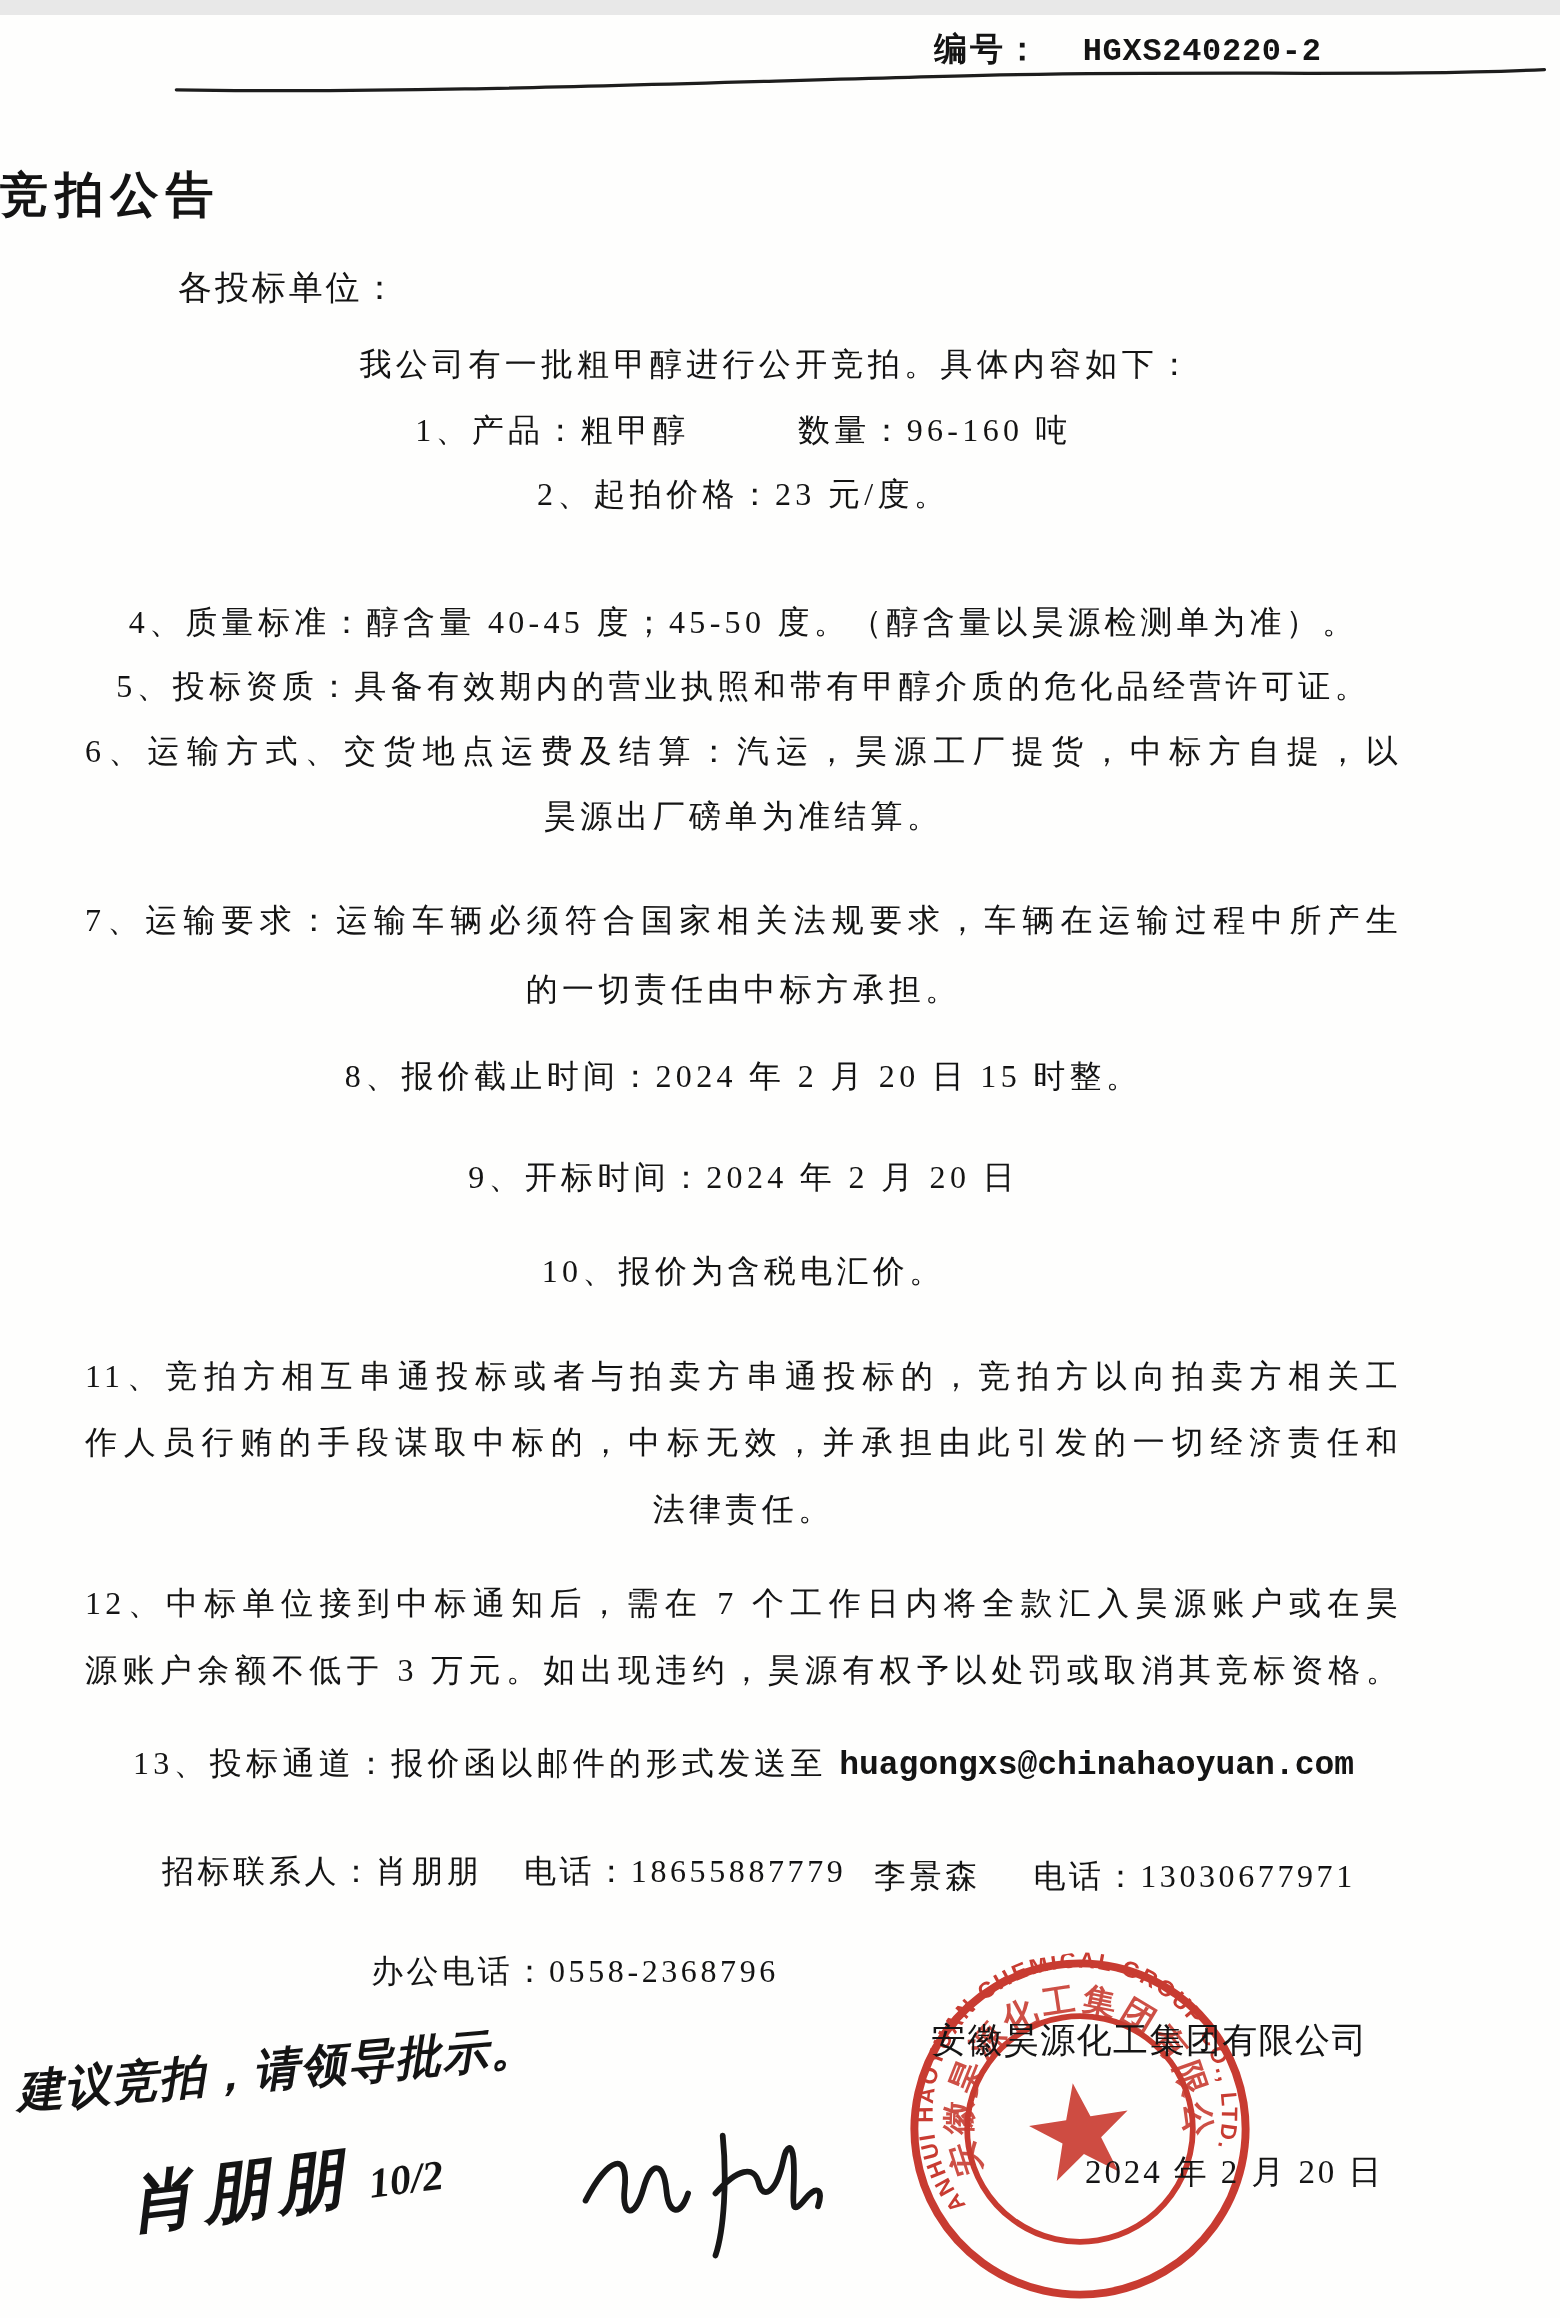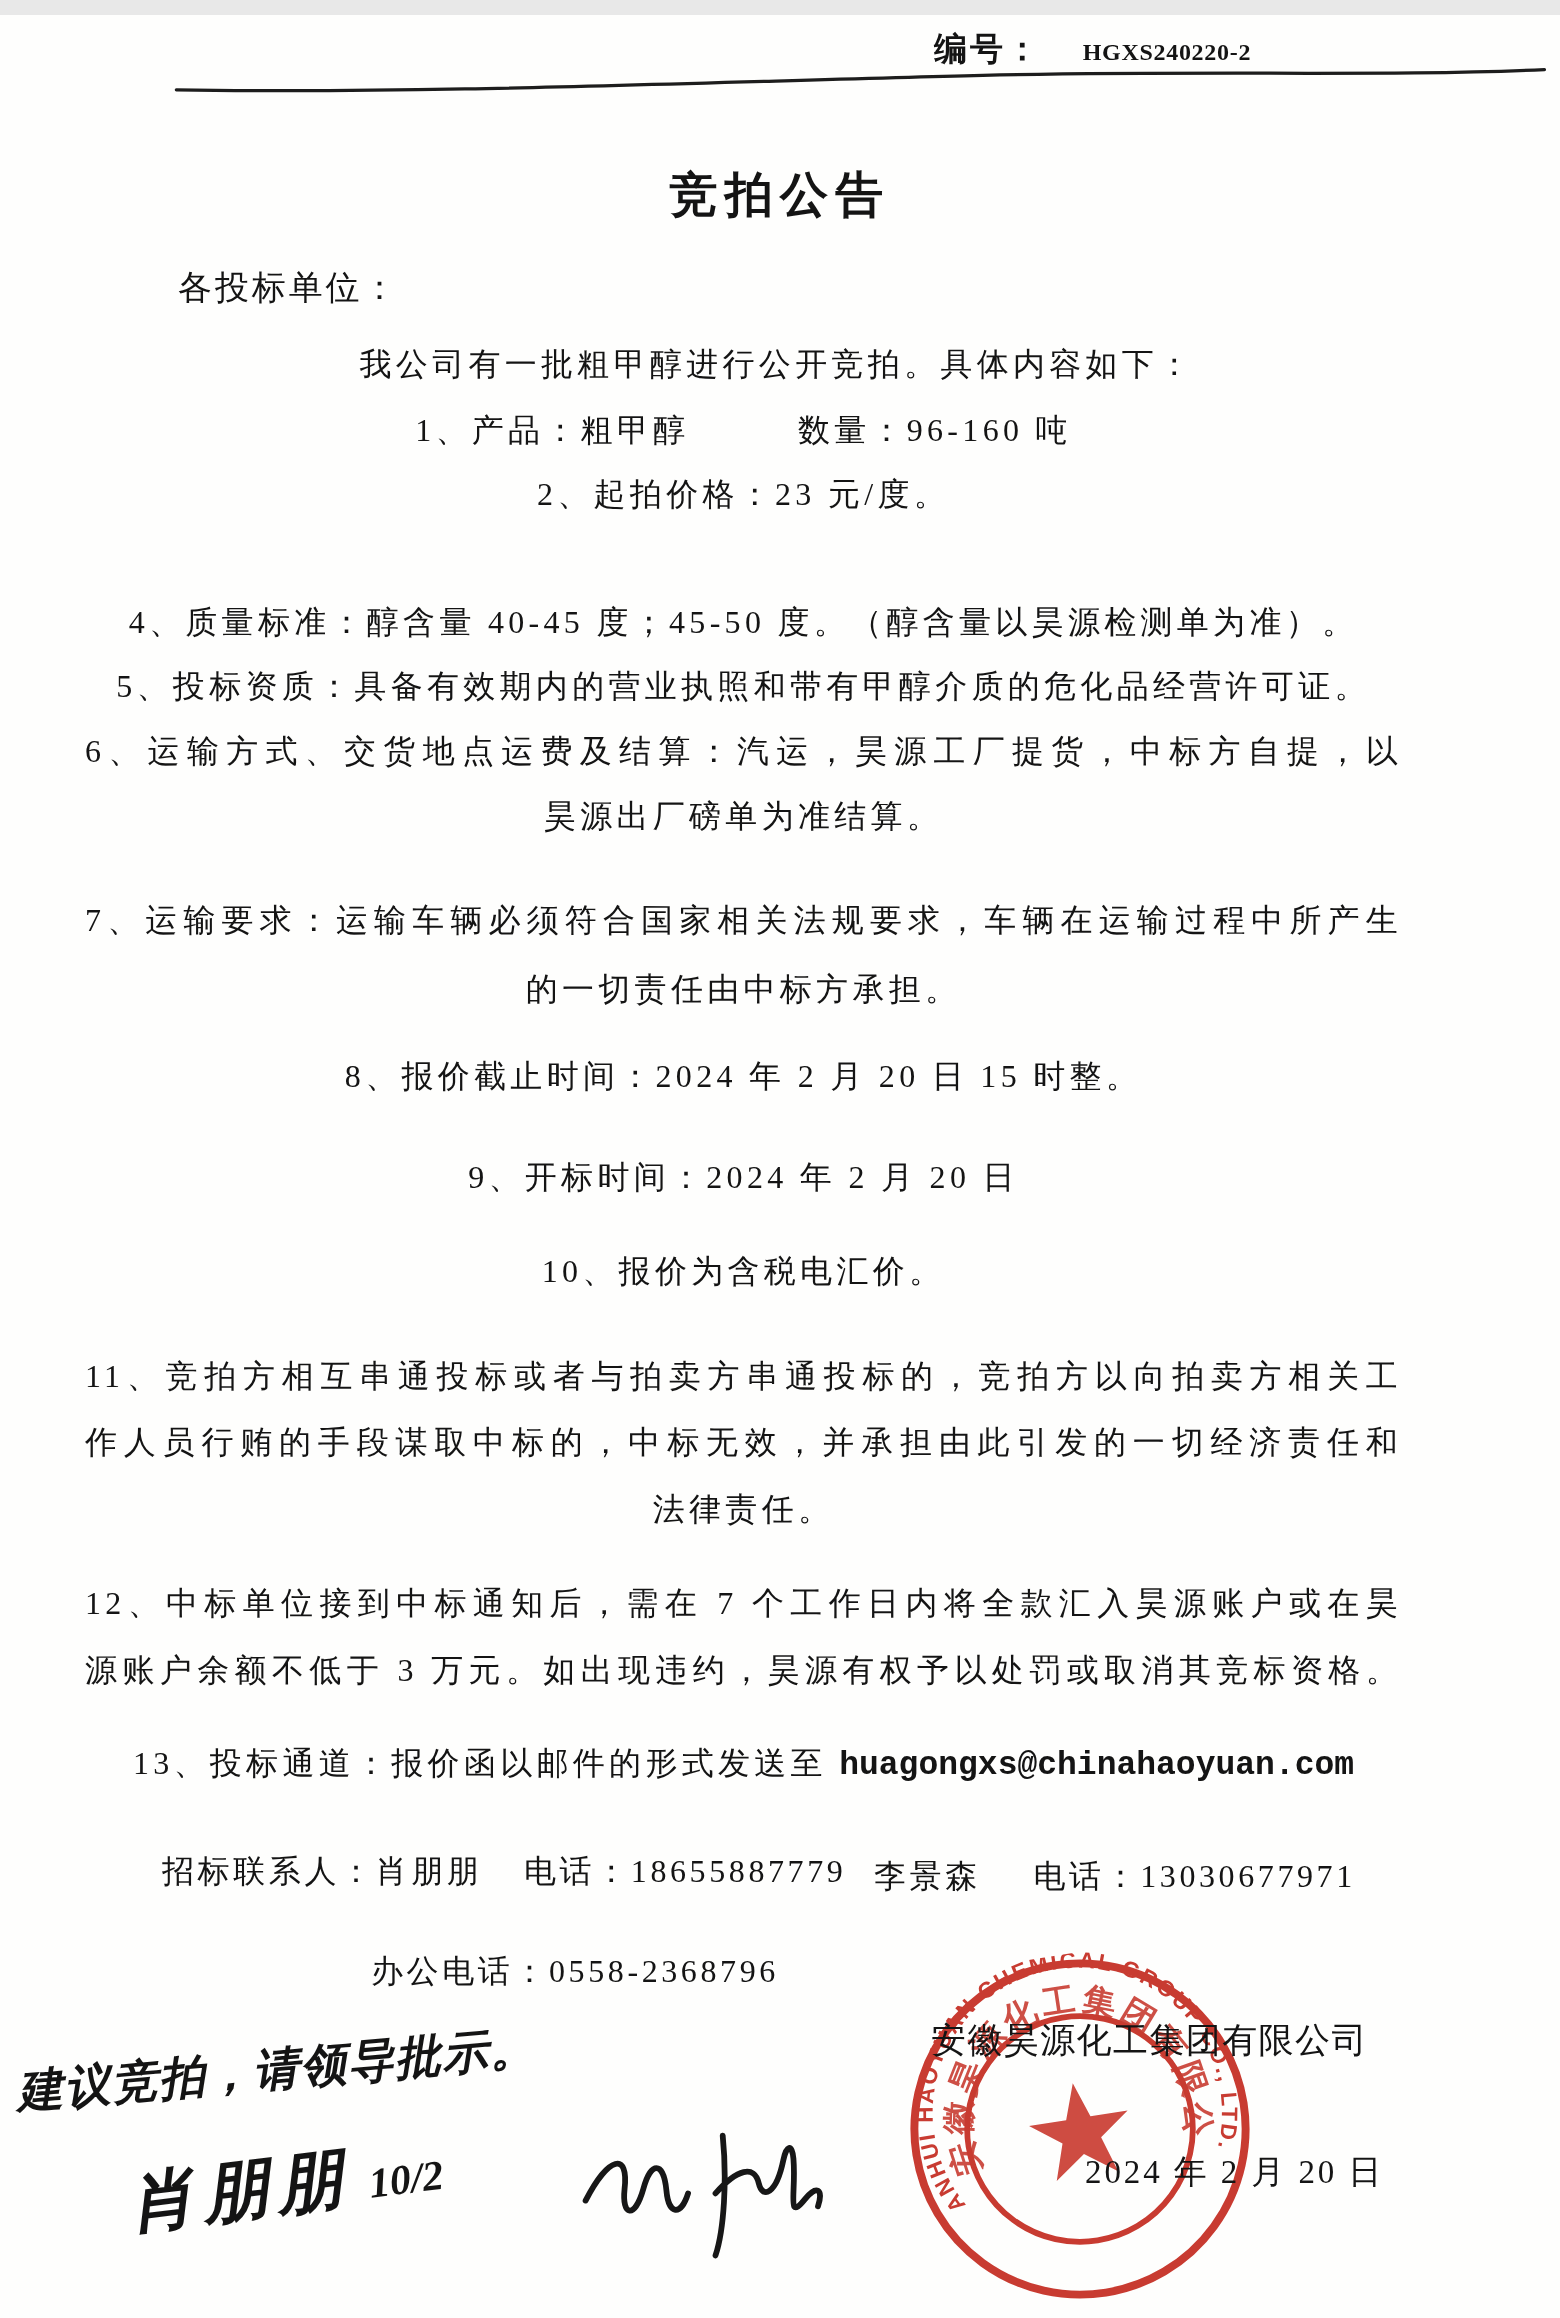--- a/index.html
+++ b/index.html
@@ -8,24 +8,24 @@
     width:1560px;height:2319px;
     margin:15px auto;
     background:#fefefd;
     font-family:"Liberation Serif","DejaVu Serif",serif;
     color:#141414;
     overflow:hidden;
   }
   
   .ref-row{position:absolute;top:11.6px;left:934px;display:flex;align-items:baseline;}
   .ref-label{font-size:33px;font-weight:bold;letter-spacing:2.9px;}
-  .ref-number{font-family:Liberation Serif, serif;font-size:24px;font-weight:700;margin-left:41px;letter-spacing:0.7px;}
+  .ref-number{font-family:Liberation Mono, monospace;font-size:32px;font-weight:700;margin-left:41px;letter-spacing:0.7px;}
   .header-line{position:absolute;top:43px;left:172px;width:1379px;height:39px;}
   
-  .doc-title{position:absolute;top:148px;left:0;width:100%;text-align:center;
+  .doc-title{position:absolute;top:148px;left:0;width:100%;
     font-size:48px;font-weight:bold;letter-spacing:7.2px;}
   .salutation{position:absolute;top:250px;left:178px;font-size:34px;letter-spacing:2.9px;}
   
   .bline{position:absolute;left:85px;width:1317px;font-size:32px;line-height:45px;
     letter-spacing:4.3px;white-space:nowrap;text-align:center;}
   .jfull{white-space:normal;text-align:justify;text-align-last:justify;}
   .indent{text-indent:67px;}
   .email{font-family:"Liberation Mono","DejaVu Sans Mono",monospace;font-weight:700;font-size:33px;letter-spacing:0;}
   .gap-left{margin-left:96px;}
   

